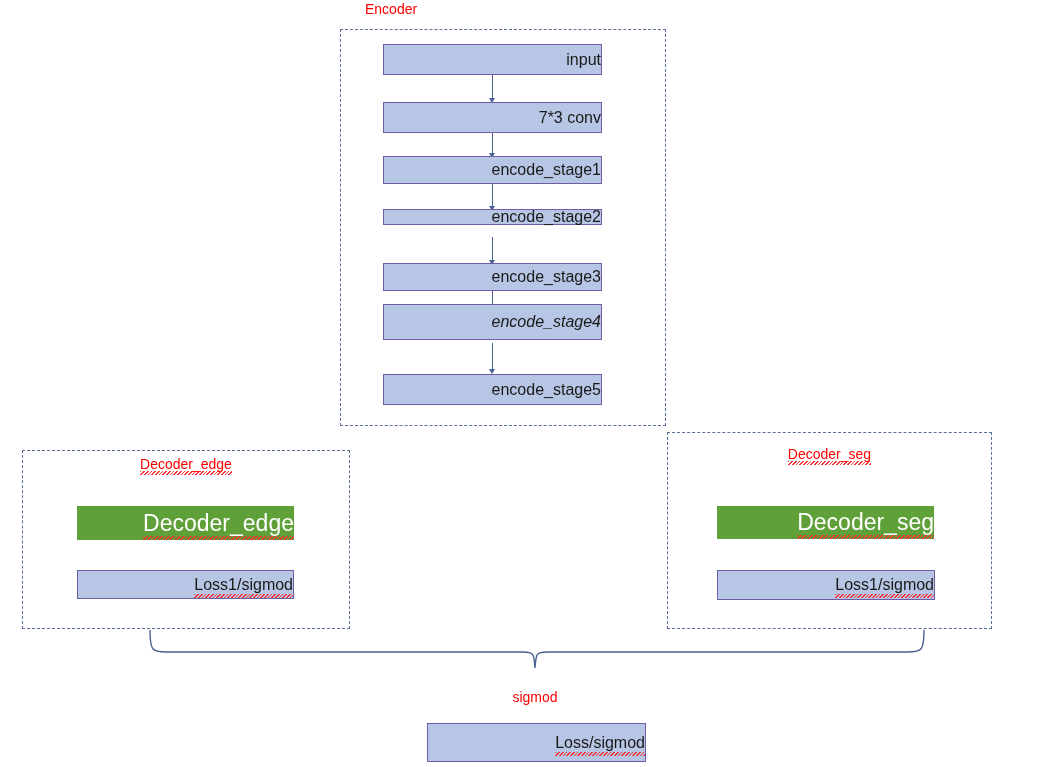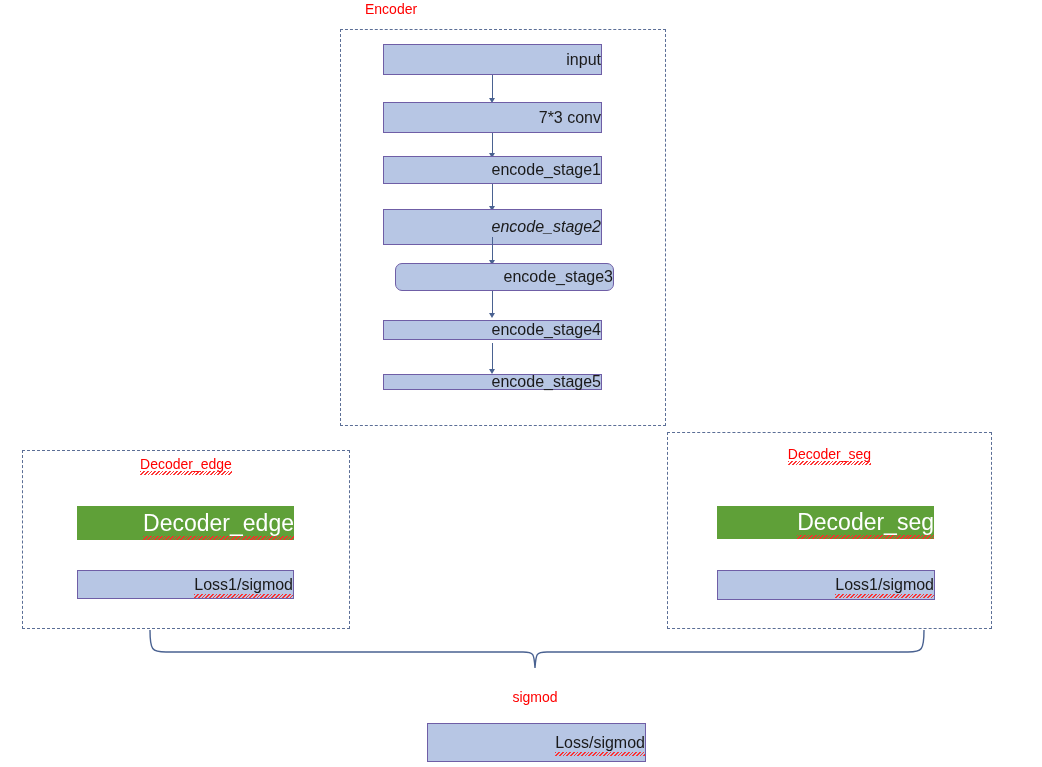--- a/index.html
+++ b/index.html
@@ -129,42 +129,42 @@
   <div class="arrow-line" style="left:492px; top:133px; height:22px;"></div>
   <div class="arrow-head" style="left:489px; top:153px;"></div>
 
   <div class="node blue" style="left:383px; top:144px; width:219px; height:28px;margin-top:12px;">
     <span>encode_stage1</span>
   </div>
 
   <div class="arrow-line" style="left:492px; top:184px; height:24px;"></div>
   <div class="arrow-head" style="left:489px; top:206px;"></div>
 
-  <div class="node blue" style="left:383px; top:209px; width:219px; height:36px;font-style:italic;">
+  <div class="node blue" style="left:383px; top:209px; width:219px; height:16px;">
     <span>encode_stage2</span>
   </div>
 
   <div class="arrow-line" style="left:492px; top:237px; height:25px;"></div>
   <div class="arrow-head" style="left:489px; top:260px;"></div>
 
-  <div class="node blue" style="left:395px; top:263px; width:219px; height:28px;border-radius:7px;">
+  <div class="node blue" style="left:383px; top:263px; width:219px; height:28px;">
     <span>encode_stage3</span>
   </div>
 
   <div class="arrow-line" style="left:492px; top:291px; height:24px;"></div>
   <div class="arrow-head" style="left:489px; top:313px;"></div>
 
-  <div class="node blue" style="left:383px; top:320px; width:219px; height:20px;">
+  <div class="node blue" style="left:383px; top:304px; width:219px; height:36px;font-style:italic;">
     <span>encode_stage4</span>
   </div>
 
   <div class="arrow-line" style="left:492px; top:343px; height:28px;"></div>
   <div class="arrow-head" style="left:489px; top:369px;"></div>
 
-  <div class="node blue" style="left:383px; top:374px; width:219px; height:16px;">
+  <div class="node blue" style="left:383px; top:374px; width:219px; height:31px;">
     <span>encode_stage5</span>
   </div>
 
   <div class="group-caption center" style="left:22px; top:457px; width:328px;"><span class="squiggle">Decoder_edge</span></div>
 
   <div class="group-panel" style="left:22px; top:450px; width:328px; height:179px;"></div>
 
   <div class="node green" style="left:77px; top:506px; width:217px; height:34px;">
     <span class="squiggle">Decoder_edge</span>
   </div>

